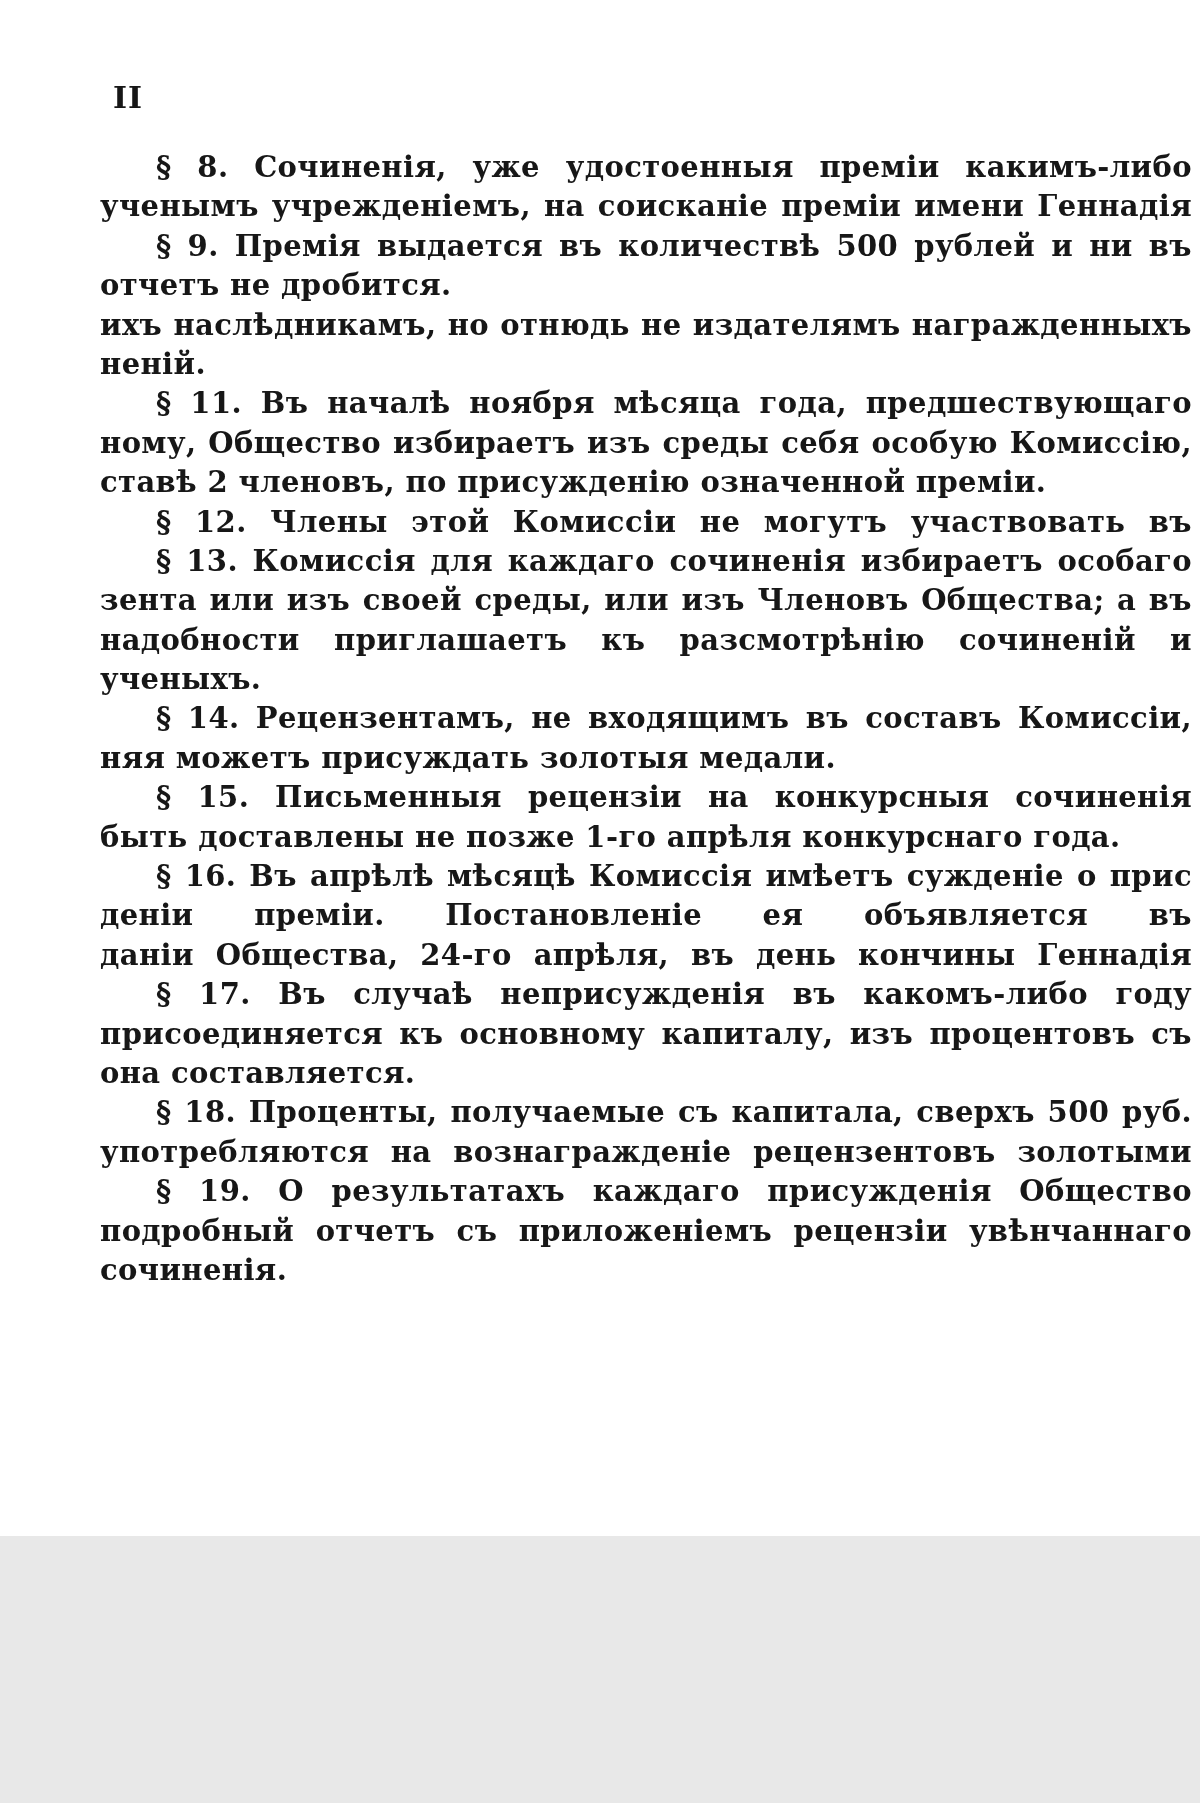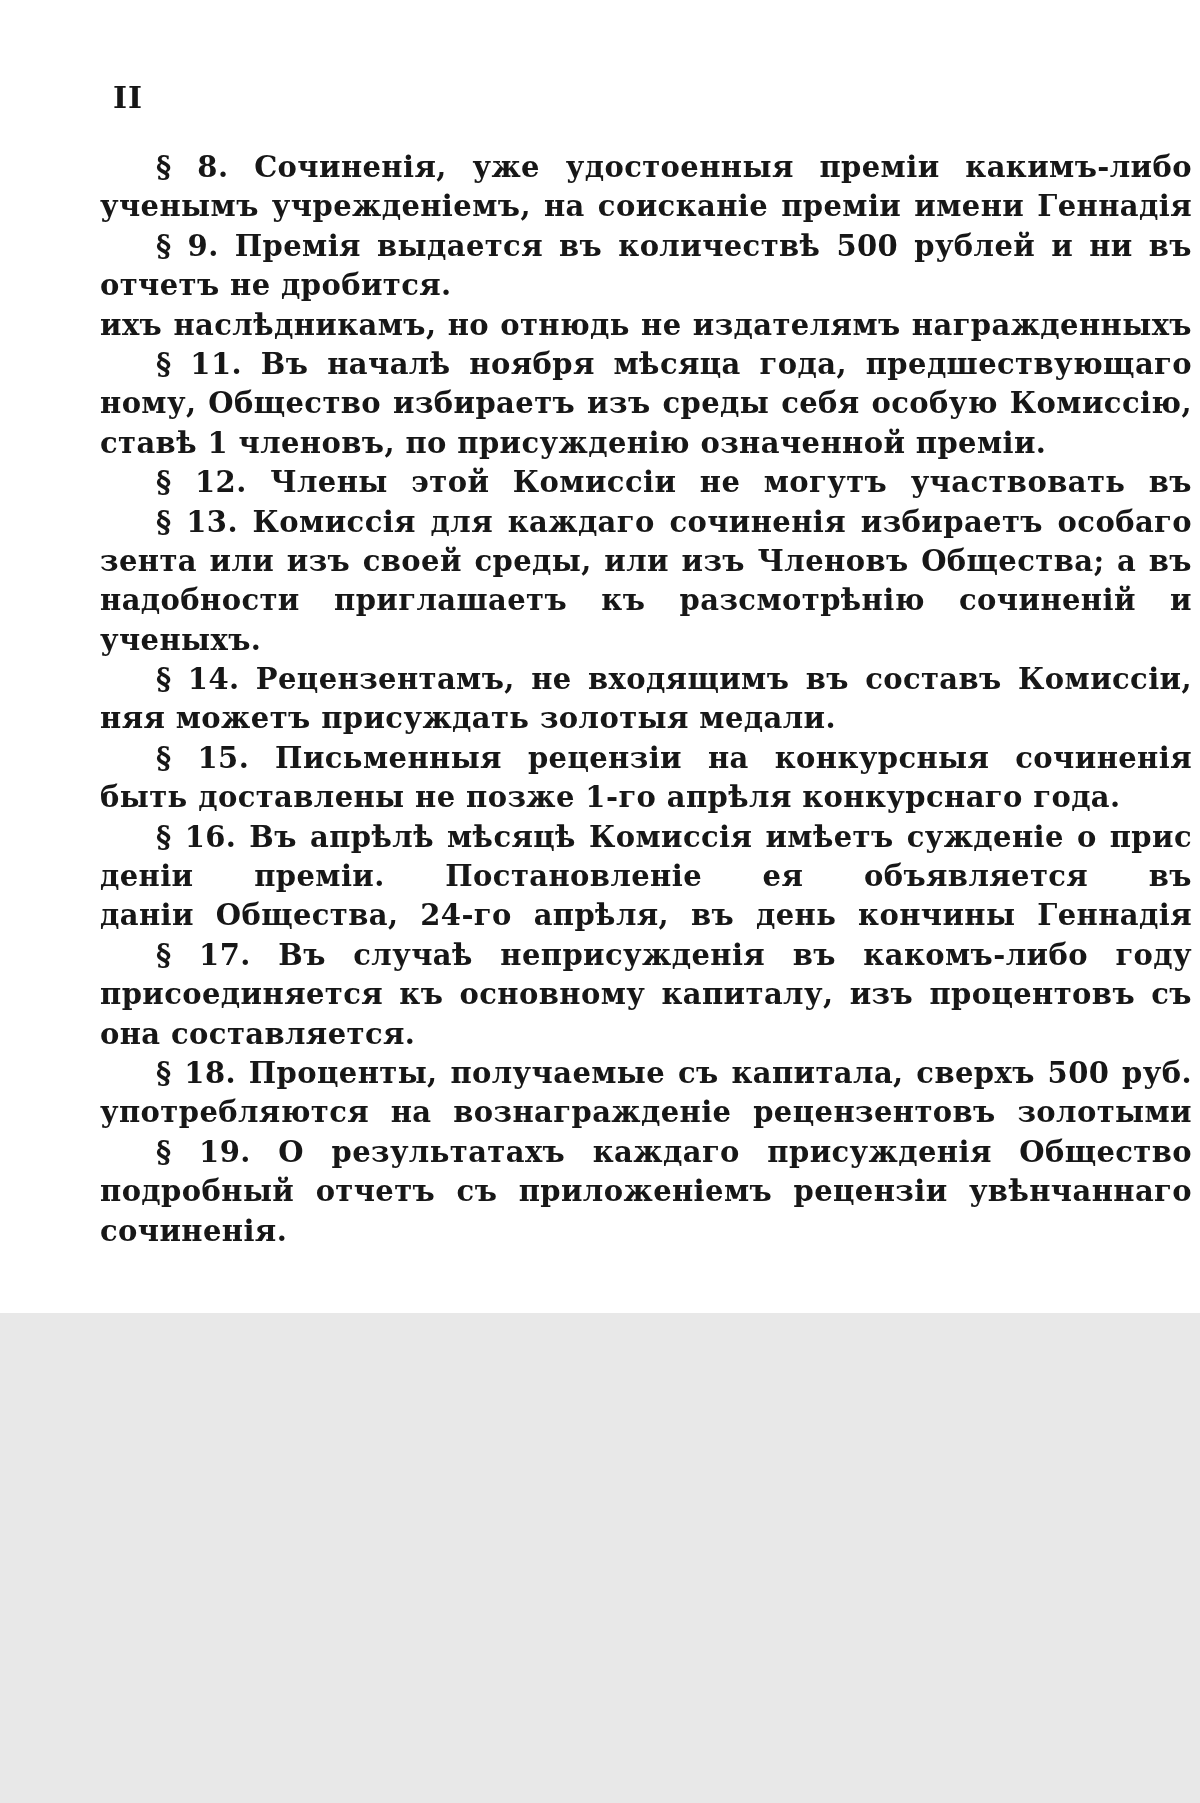--- a/index.html
+++ b/index.html
@@ -3,21 +3,21 @@
 <meta charset="utf-8">
 <style>
   html, body {
     margin: 0;
     padding: 0;
     background: #e8e8e8;
   }
   .page {
     position: relative;
     width: 1200px;
-    height: 1313px;
+    height: 1536px;
     background: #ffffff;
     overflow: hidden;
     font-family: "DejaVu Serif", serif;
     color: #171717;
   }
   .page-number {
     position: absolute;
     left: 113px;
     top: 80px;
     font-size: 30px;
@@ -72,23 +72,24 @@
 <div class="page">
 
   <div class="page-number">II</div>
 
   <div class="text-column">
       <div class="line indent just">§ 8. Сочиненія, уже удостоенныя преміи какимъ-либо други</div>
       <div class="line just">ученымъ учрежденіемъ, на соисканіе преміи имени Геннадія Ѳедо</div>
       <div class="line indent just">§ 9. Премія выдается въ количествѣ 500 рублей и ни въ как</div>
       <div class="line">отчетъ не дробится.</div>
       <div class="line just">ихъ наслѣдникамъ, но отнюдь не издателямъ награжденныхъ со</div>
+      <div class="line">неній.</div>
       <div class="line indent just">§ 11. Въ началѣ ноября мѣсяца года, предшествующаго конку</div>
       <div class="line just">ному, Общество избираетъ изъ среды себя особую Комиссію, въ</div>
-      <div class="line">ставѣ 1 членовъ, по присужденію означенной преміи.</div>
+      <div class="line">ставѣ 2 членовъ, по присужденію означенной преміи.</div>
       <div class="line indent just">§ 12. Члены этой Комиссіи не могутъ участвовать въ конкур</div>
       <div class="line indent just">§ 13. Комиссія для каждаго сочиненія избираетъ особаго рец</div>
       <div class="line just">зента или изъ своей среды, или изъ Членовъ Общества; а въ слу</div>
       <div class="line just">надобности приглашаетъ къ разсмотрѣнію сочиненій и посторонни</div>
       <div class="line">ученыхъ.</div>
       <div class="line indent just">§ 14. Рецензентамъ, не входящимъ въ составъ Комиссіи, посл</div>
       <div class="line">няя можетъ присуждать золотыя медали.</div>
       <div class="line indent just">§ 15. Письменныя рецензіи на конкурсныя сочиненія долж</div>
       <div class="line">быть доставлены не позже 1-го апрѣля конкурснаго года.</div>
       <div class="line indent just">§ 16. Въ апрѣлѣ мѣсяцѣ Комиссія имѣетъ сужденіе о прис</div>

